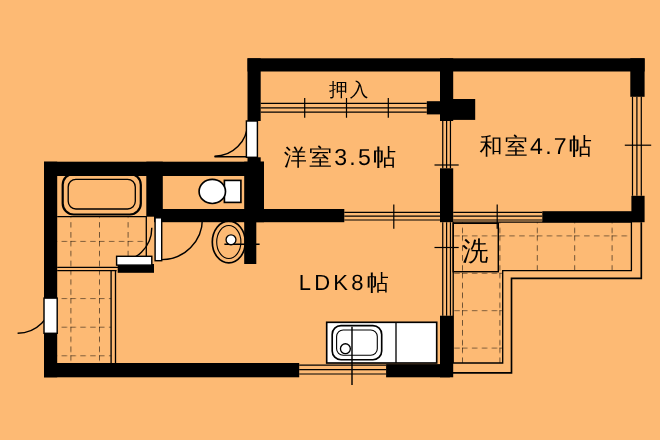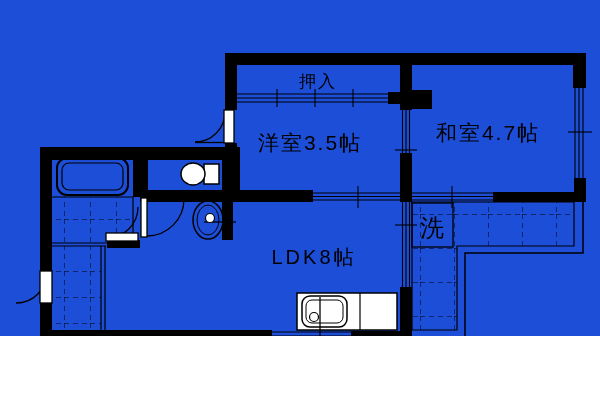--- a/index.html
+++ b/index.html
@@ -1,16 +1,16 @@
 <!DOCTYPE html>
 <html><head>
 <meta charset="utf-8">
 <style>
   html,body{margin:0;padding:0;background:#ffffff;}
-  .stage{width:600px;height:336px;position:relative;background:#1d4ed8;overflow:hidden;
+  .stage{width:600px;height:400px;position:relative;background:#fdba74;overflow:hidden;
          font-family:"Liberation Sans", sans-serif;}
   svg{display:block;}
   text{font-family:"Liberation Sans","DejaVu Sans",sans-serif;fill:#000;}
   .room-label{font-size:21px;letter-spacing:2px;}
   .small-label{font-size:17px;letter-spacing:2px;}
   .ldk-label{font-size:20px;letter-spacing:3px;}
   .laundry-label{font-size:24px;}
 </style>
 </head>
 <body>

